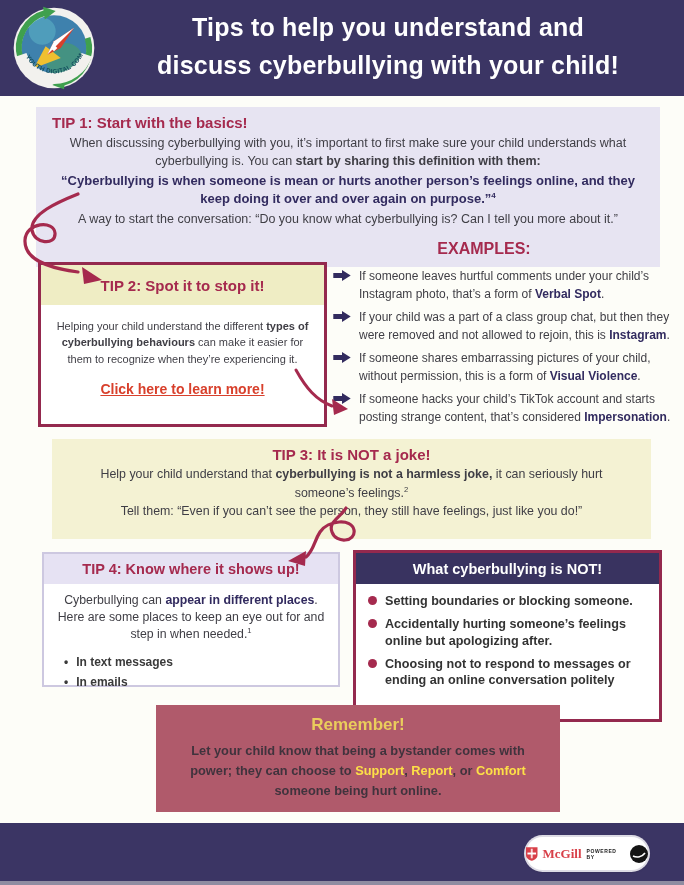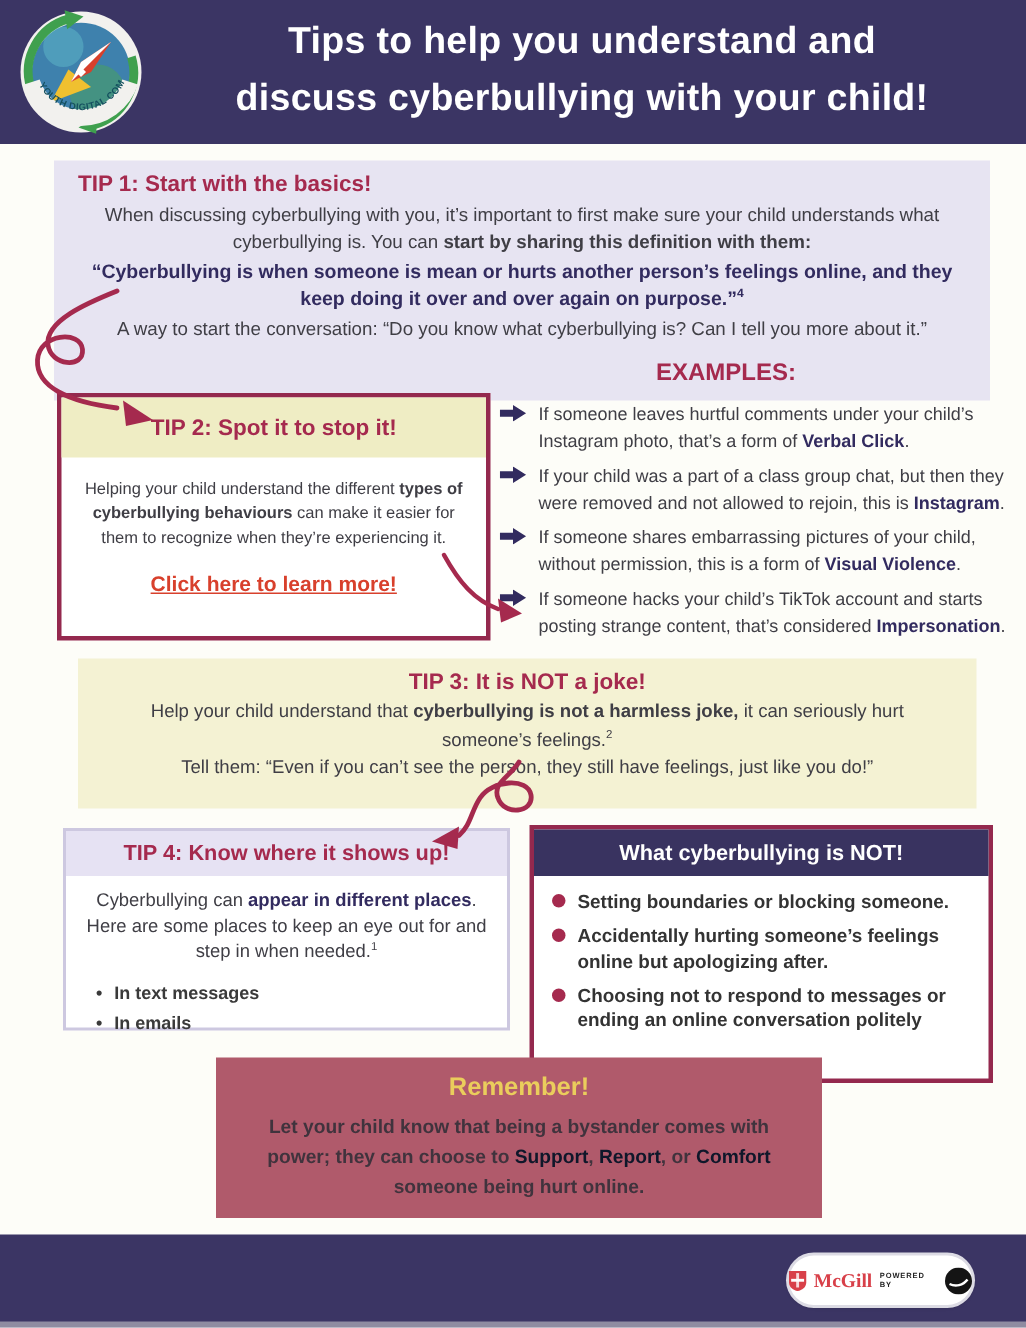--- a/index.html
+++ b/index.html
@@ -54,38 +54,38 @@
   .tip4-cols li::before{content:"•"; margin-right:8px;}
   
   .not-box{position:absolute; left:353px; top:550px; width:309px; height:172px; background:#fff;
     border:3px solid var(--maroon); box-sizing:border-box;}
   .not-header{height:31px; background:#393360; color:#fff; display:flex; align-items:center; justify-content:center;
     font-size:14.5px; font-weight:bold;}
   .not-body{padding:9px 8px 0 12px;}
   .not-item{display:flex; gap:8px; margin-bottom:7px; font-size:12.6px; font-weight:bold; color:#333; line-height:1.3;}
   .not-dot{width:9px; height:9px; border-radius:50%; background:var(--crimson); flex:0 0 auto; margin-top:3px;}
   
-  .remember{position:absolute; left:144px; top:705px; width:404px; height:107px; background:var(--rose);
+  .remember{position:absolute; left:156px; top:705px; width:404px; height:107px; background:var(--rose);
     box-sizing:border-box; padding:10px 14px 0; text-align:center;}
   .remember h2{margin:0 0 6px; font-size:17px; color:var(--gold);}
   .remember p{margin:0; font-size:12.8px; font-weight:bold; color:#40333d; line-height:1.55;}
   
   .footer{position:absolute; left:0; top:823px; width:684px; height:62px; background:var(--purple);}
   .footer-strip{position:absolute; left:0; bottom:0; width:684px; height:4px; background:#8f8ca1;}
   .badge{position:absolute; right:36px; top:14px; width:122px; height:33px; background:#fff;
     border-radius:17px; display:flex; align-items:center; justify-content:center; gap:5px;
     box-shadow:0 0 0 2px #dcdbe4, 0 1px 3px rgba(0,0,0,.35);}
   .mcgill-word{font-family:"Liberation Serif",serif; font-weight:bold; font-size:13px; color:#d84049;}
   .powered{font-size:5px; letter-spacing:.6px; color:#222; font-weight:bold;}
   .brp-circle{line-height:0;}
   
   .seg-bold{font-weight:bold;}
   .seg-navy{font-weight:bold; color:var(--navy);}
   .seg-sup{vertical-align:super; font-size:.62em;}
-  .seg-light{color:#0f172a;}
+  .seg-light{color:#fde047;}
   
   .deco{position:absolute; z-index:5; line-height:0; pointer-events:none;}
 </style>
 </head>
 <body>
 
 <div class="page">
 
   <div class="header">
     <svg class="logo" viewBox="0 0 100 100">
@@ -138,21 +138,21 @@
 
   <div class="examples">
     <h2>EXAMPLES:</h2>
 
     <div class="ex-item">
       <span class="ex-arrow">
         <svg width="18" height="11" viewBox="0 0 19 12">
             <path d="M0 3.4 H9.5 V0 L19 6 L9.5 12 V8.6 H0 Z" fill="#322b5f"></path>
           </svg>
       </span>
-      <p class="ex-text"><span>If someone leaves hurtful comments under your child’s Instagram photo, that’s a form of </span><span class="seg-navy">Verbal Click</span><span>.</span></p>
+      <p class="ex-text"><span>If someone leaves hurtful comments under your child’s Instagram photo, that’s a form of </span><span class="seg-navy">Verbal Spot</span><span>.</span></p>
     </div>
 
     <div class="ex-item">
       <span class="ex-arrow">
         <svg width="18" height="11" viewBox="0 0 19 12">
             <path d="M0 3.4 H9.5 V0 L19 6 L9.5 12 V8.6 H0 Z" fill="#322b5f"></path>
           </svg>
       </span>
       <p class="ex-text"><span>If your child was a part of a class group chat, but then they were removed and not allowed to rejoin, this is </span><span class="seg-navy">Instagram</span><span>.</span></p>
     </div>

